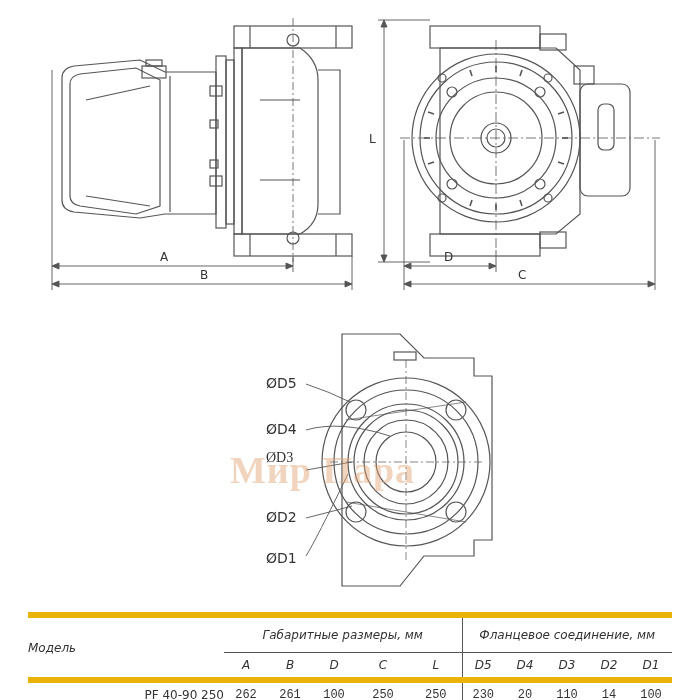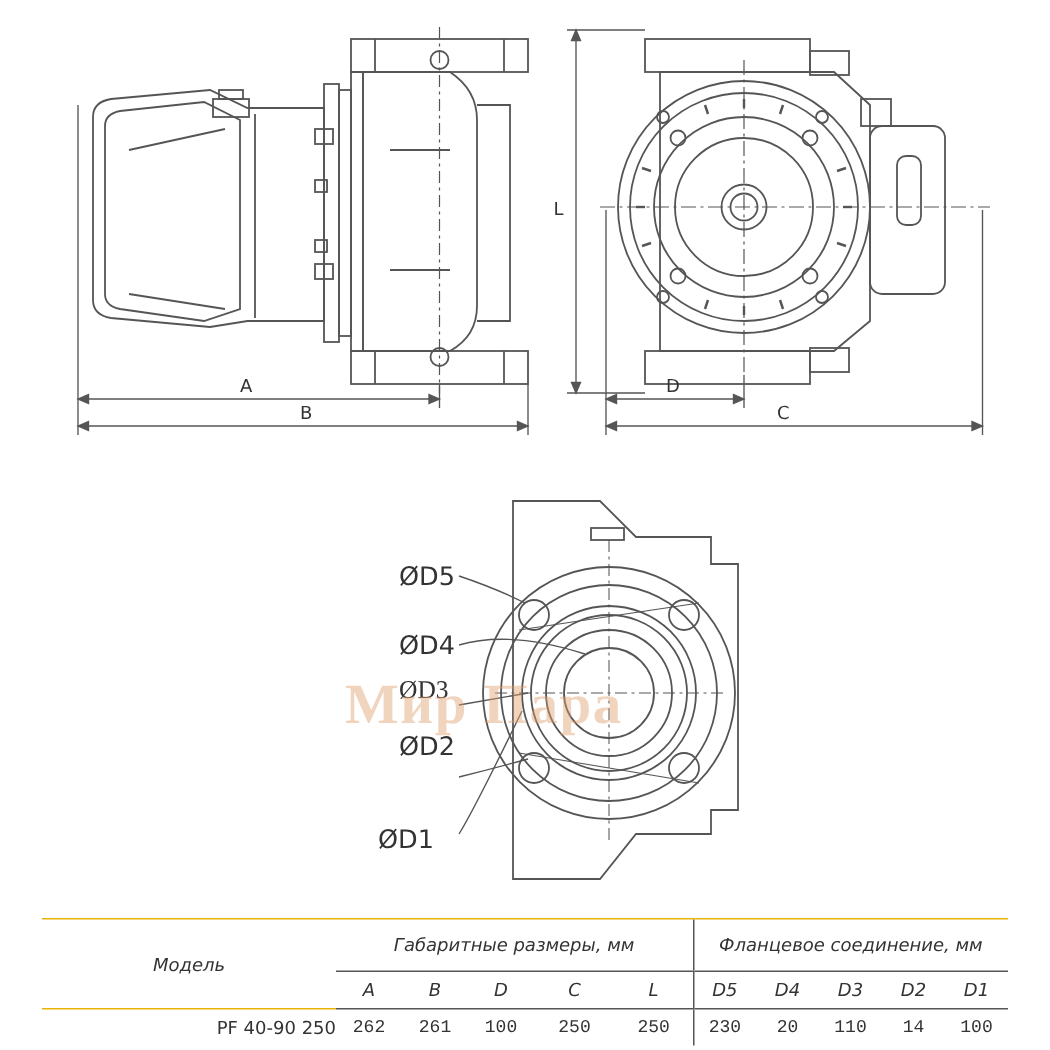--- a/index.html
+++ b/index.html
@@ -1,28 +1,28 @@
 <!DOCTYPE html>
 <html><head>
 <meta charset="utf-8">
 <style>
   html, body { margin: 0; padding: 0; background: #ffffff; }
   body { width: 700px; height: 700px; position: relative; overflow: hidden; font-family: "DejaVu Sans", sans-serif; color: #3a3a3a; }
   .drawing { position: absolute; left: 0; top: 0; }
   .dimlabel { position: absolute; font-size: 12px; color: #333; font-family: "DejaVu Sans", sans-serif; }
-  .calloutlabel { position: absolute; font-size: 17px; color: #333; font-family: "DejaVu Sans", sans-serif; }
+  .calloutlabel { position: absolute; font-size: 14px; color: #333; font-family: "DejaVu Sans", sans-serif; }
   .watermark { position: absolute; left: 230px; top: 448px; font-size: 38px; font-weight: bold; color: rgba(225, 160, 110, 0.45); letter-spacing: 1px; font-family: Liberation Serif, serif; white-space: nowrap; }
   table.spec { position: absolute; left: 28px; top: 612px; width: 644px; border-collapse: collapse; font-size: 12px; color: #333; }
   table.spec td { padding: 0; height: 24px; vertical-align: middle; }
   table.spec .hdr-group { font-style: italic; text-align: center; height: 34px; }
-  table.spec .hdr-model { font-style: italic; text-align: center; }
+  table.spec .hdr-model { font-style: italic; text-align: left; }
   table.spec .hdr-col { font-style: italic; text-align: center; border-bottom: 1px solid #555; }
   table.spec .val { text-align: center; font-family: Liberation Mono, monospace; }
   table.spec .model { text-align: right; }
-  table.spec .topline td { border-top: 1px solid #eab308; }
+  table.spec .topline td { border-top: 6px solid #eab308; }
   table.spec .sep { border-left: 1px solid #555; }
   table.spec .gline { border-bottom: 1px solid #555; }
 </style>
 </head>
 <body>
 
 <svg class="drawing" width="700" height="600" viewBox="0 0 700 600" xmlns="http://www.w3.org/2000/svg">
   <g fill="none" stroke="#555" stroke-width="1.2">
 
     <g>
@@ -168,22 +168,22 @@
 
 <span class="dimlabel" style="left:160px; top:250px;">A</span>
 <span class="dimlabel" style="left:200px; top:268px;">B</span>
 <span class="dimlabel" style="left:369px; top:132px;">L</span>
 <span class="dimlabel" style="left:444px; top:250px;">D</span>
 <span class="dimlabel" style="left:518px; top:268px;">C</span>
 
 <span class="calloutlabel" style="left:266px; top:375px;">ØD5</span>
 <span class="calloutlabel" style="left:266px; top:421px;text-align:right;">ØD4</span>
 <span class="calloutlabel" style="left:266px; top:450px;font-family:Liberation Serif, serif;">ØD3</span>
-<span class="calloutlabel" style="left:266px; top:488px;">ØD2</span>
-<span class="calloutlabel" style="left:252px; top:550px;">ØD1</span>
+<span class="calloutlabel" style="left:266px; top:509px;">ØD2</span>
+<span class="calloutlabel" style="left:266px; top:550px;">ØD1</span>
 
 <div class="watermark">Мир Пара</div>
 
 <table class="spec">
   <colgroup>
     <col style="width:196px">
     <col style="width:44px">
       <col style="width:44px">
       <col style="width:44px">
       <col style="width:54px">

